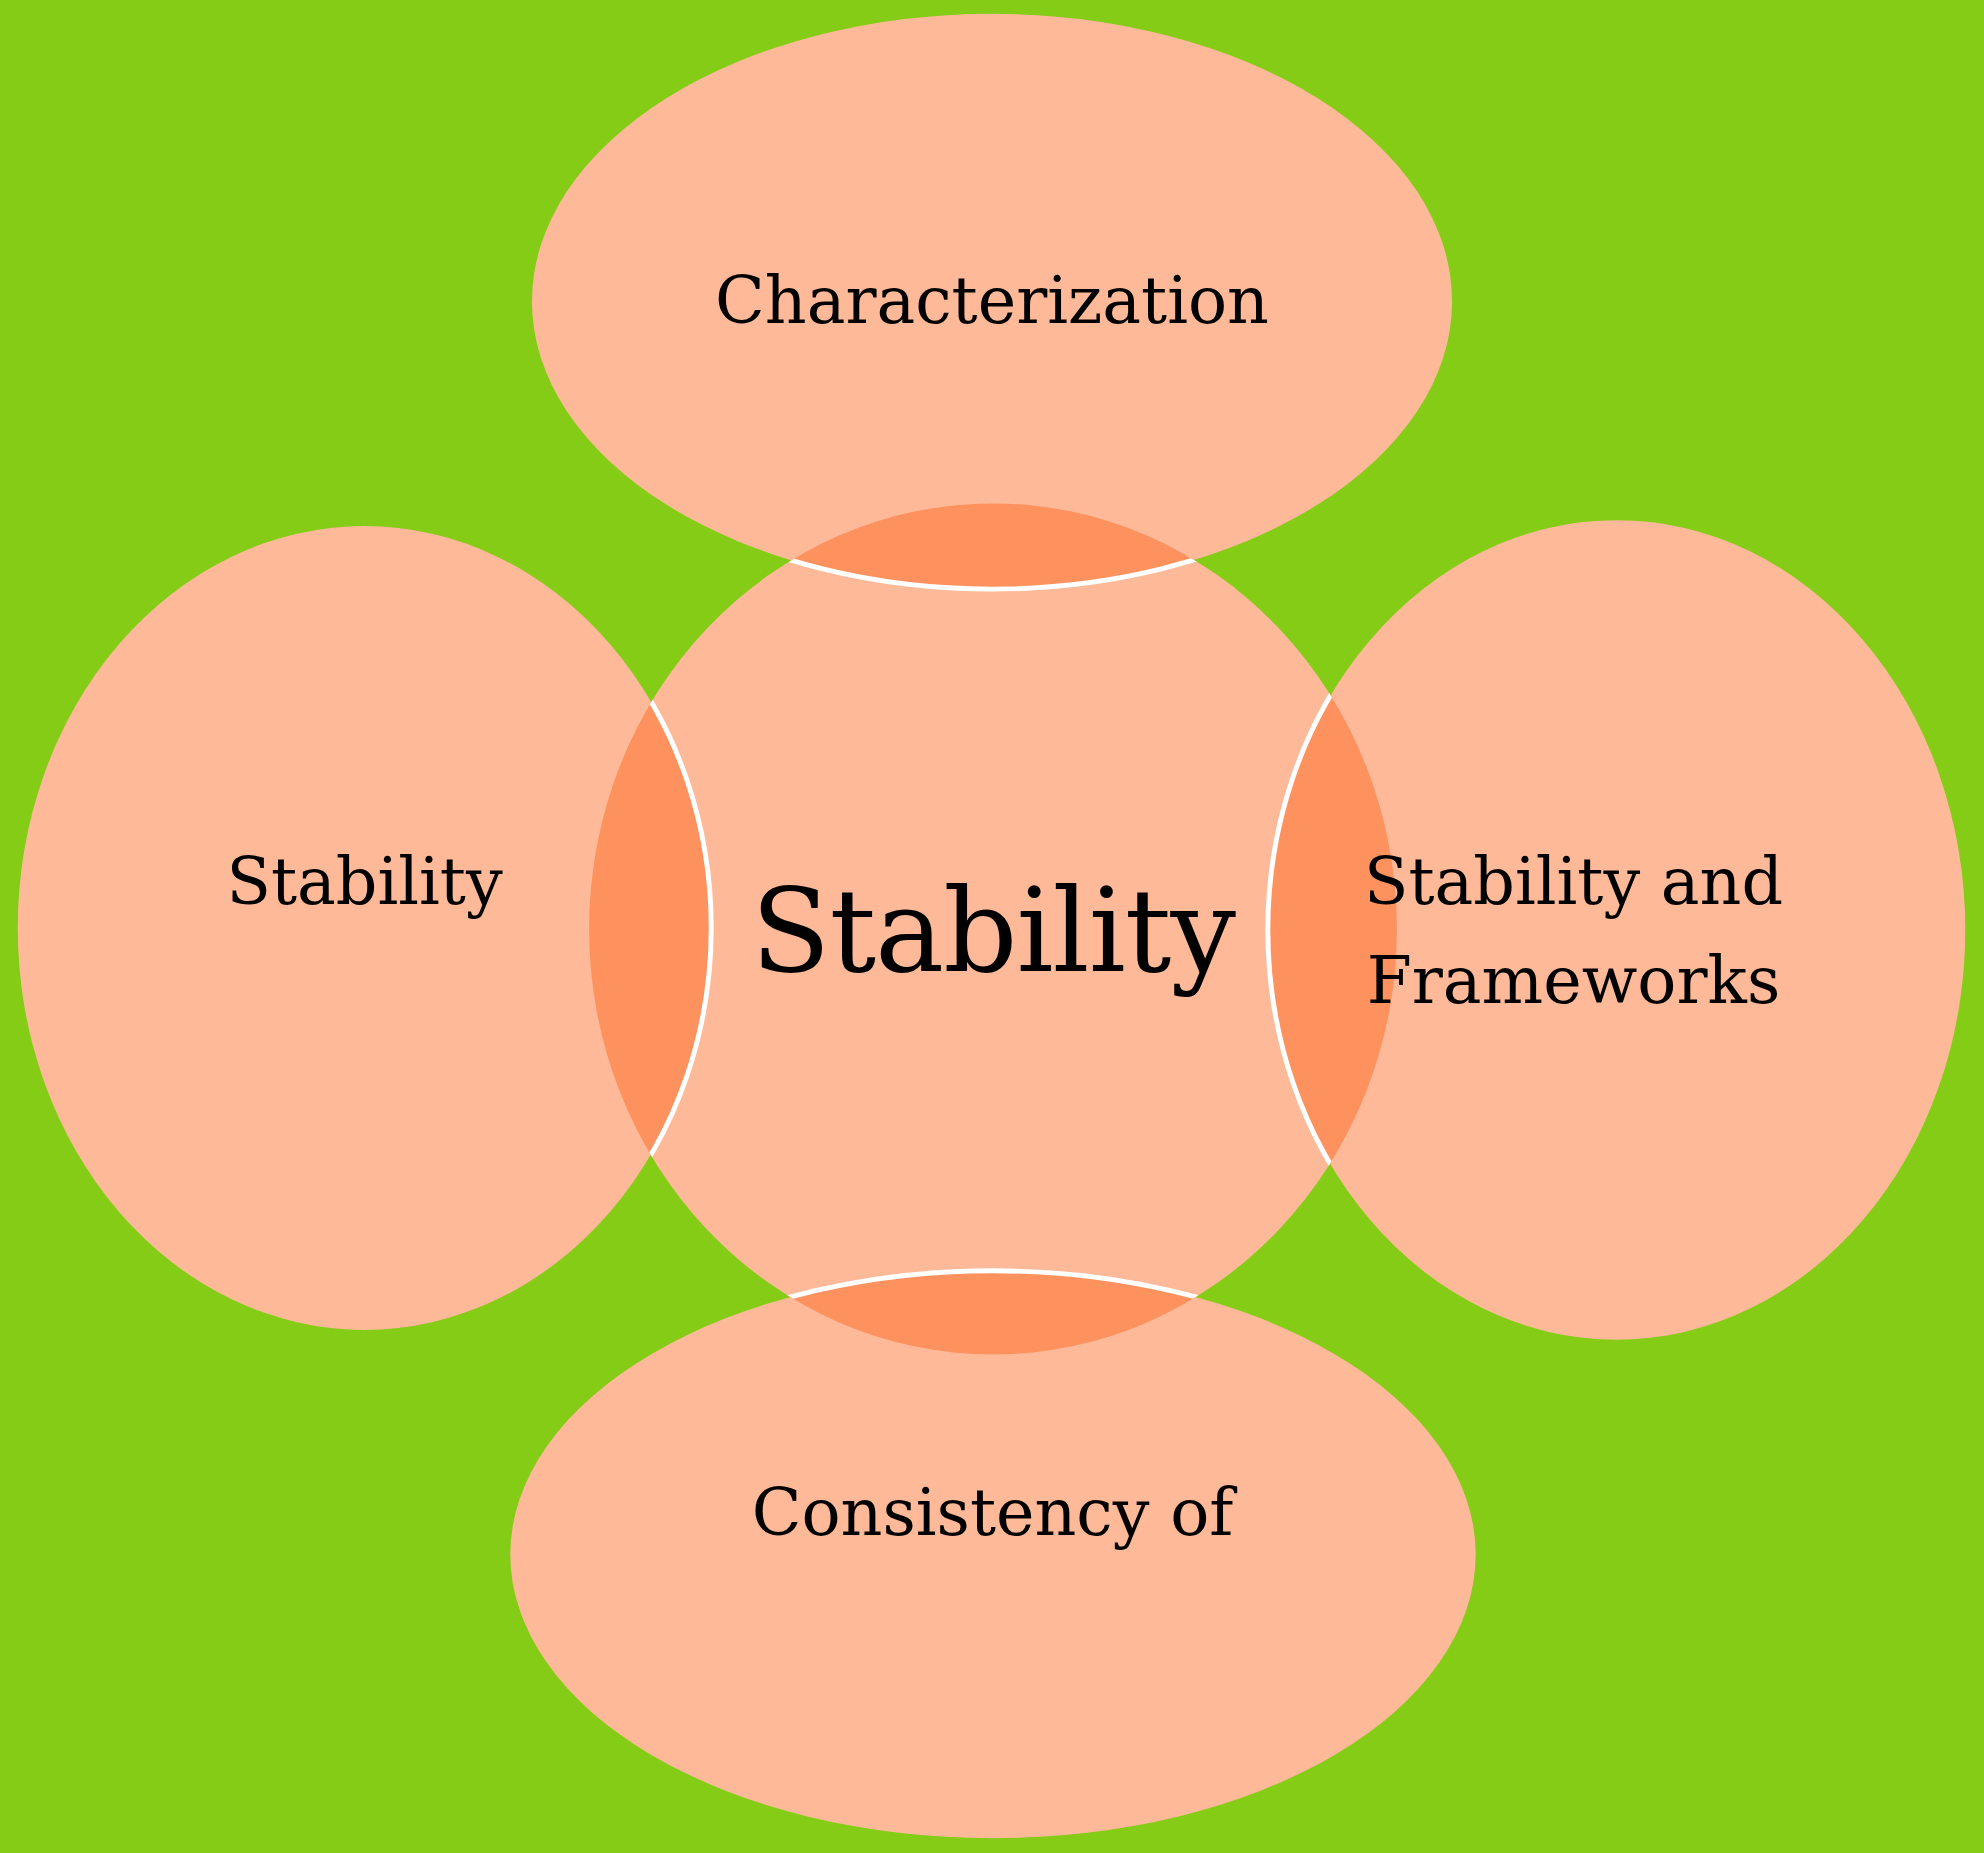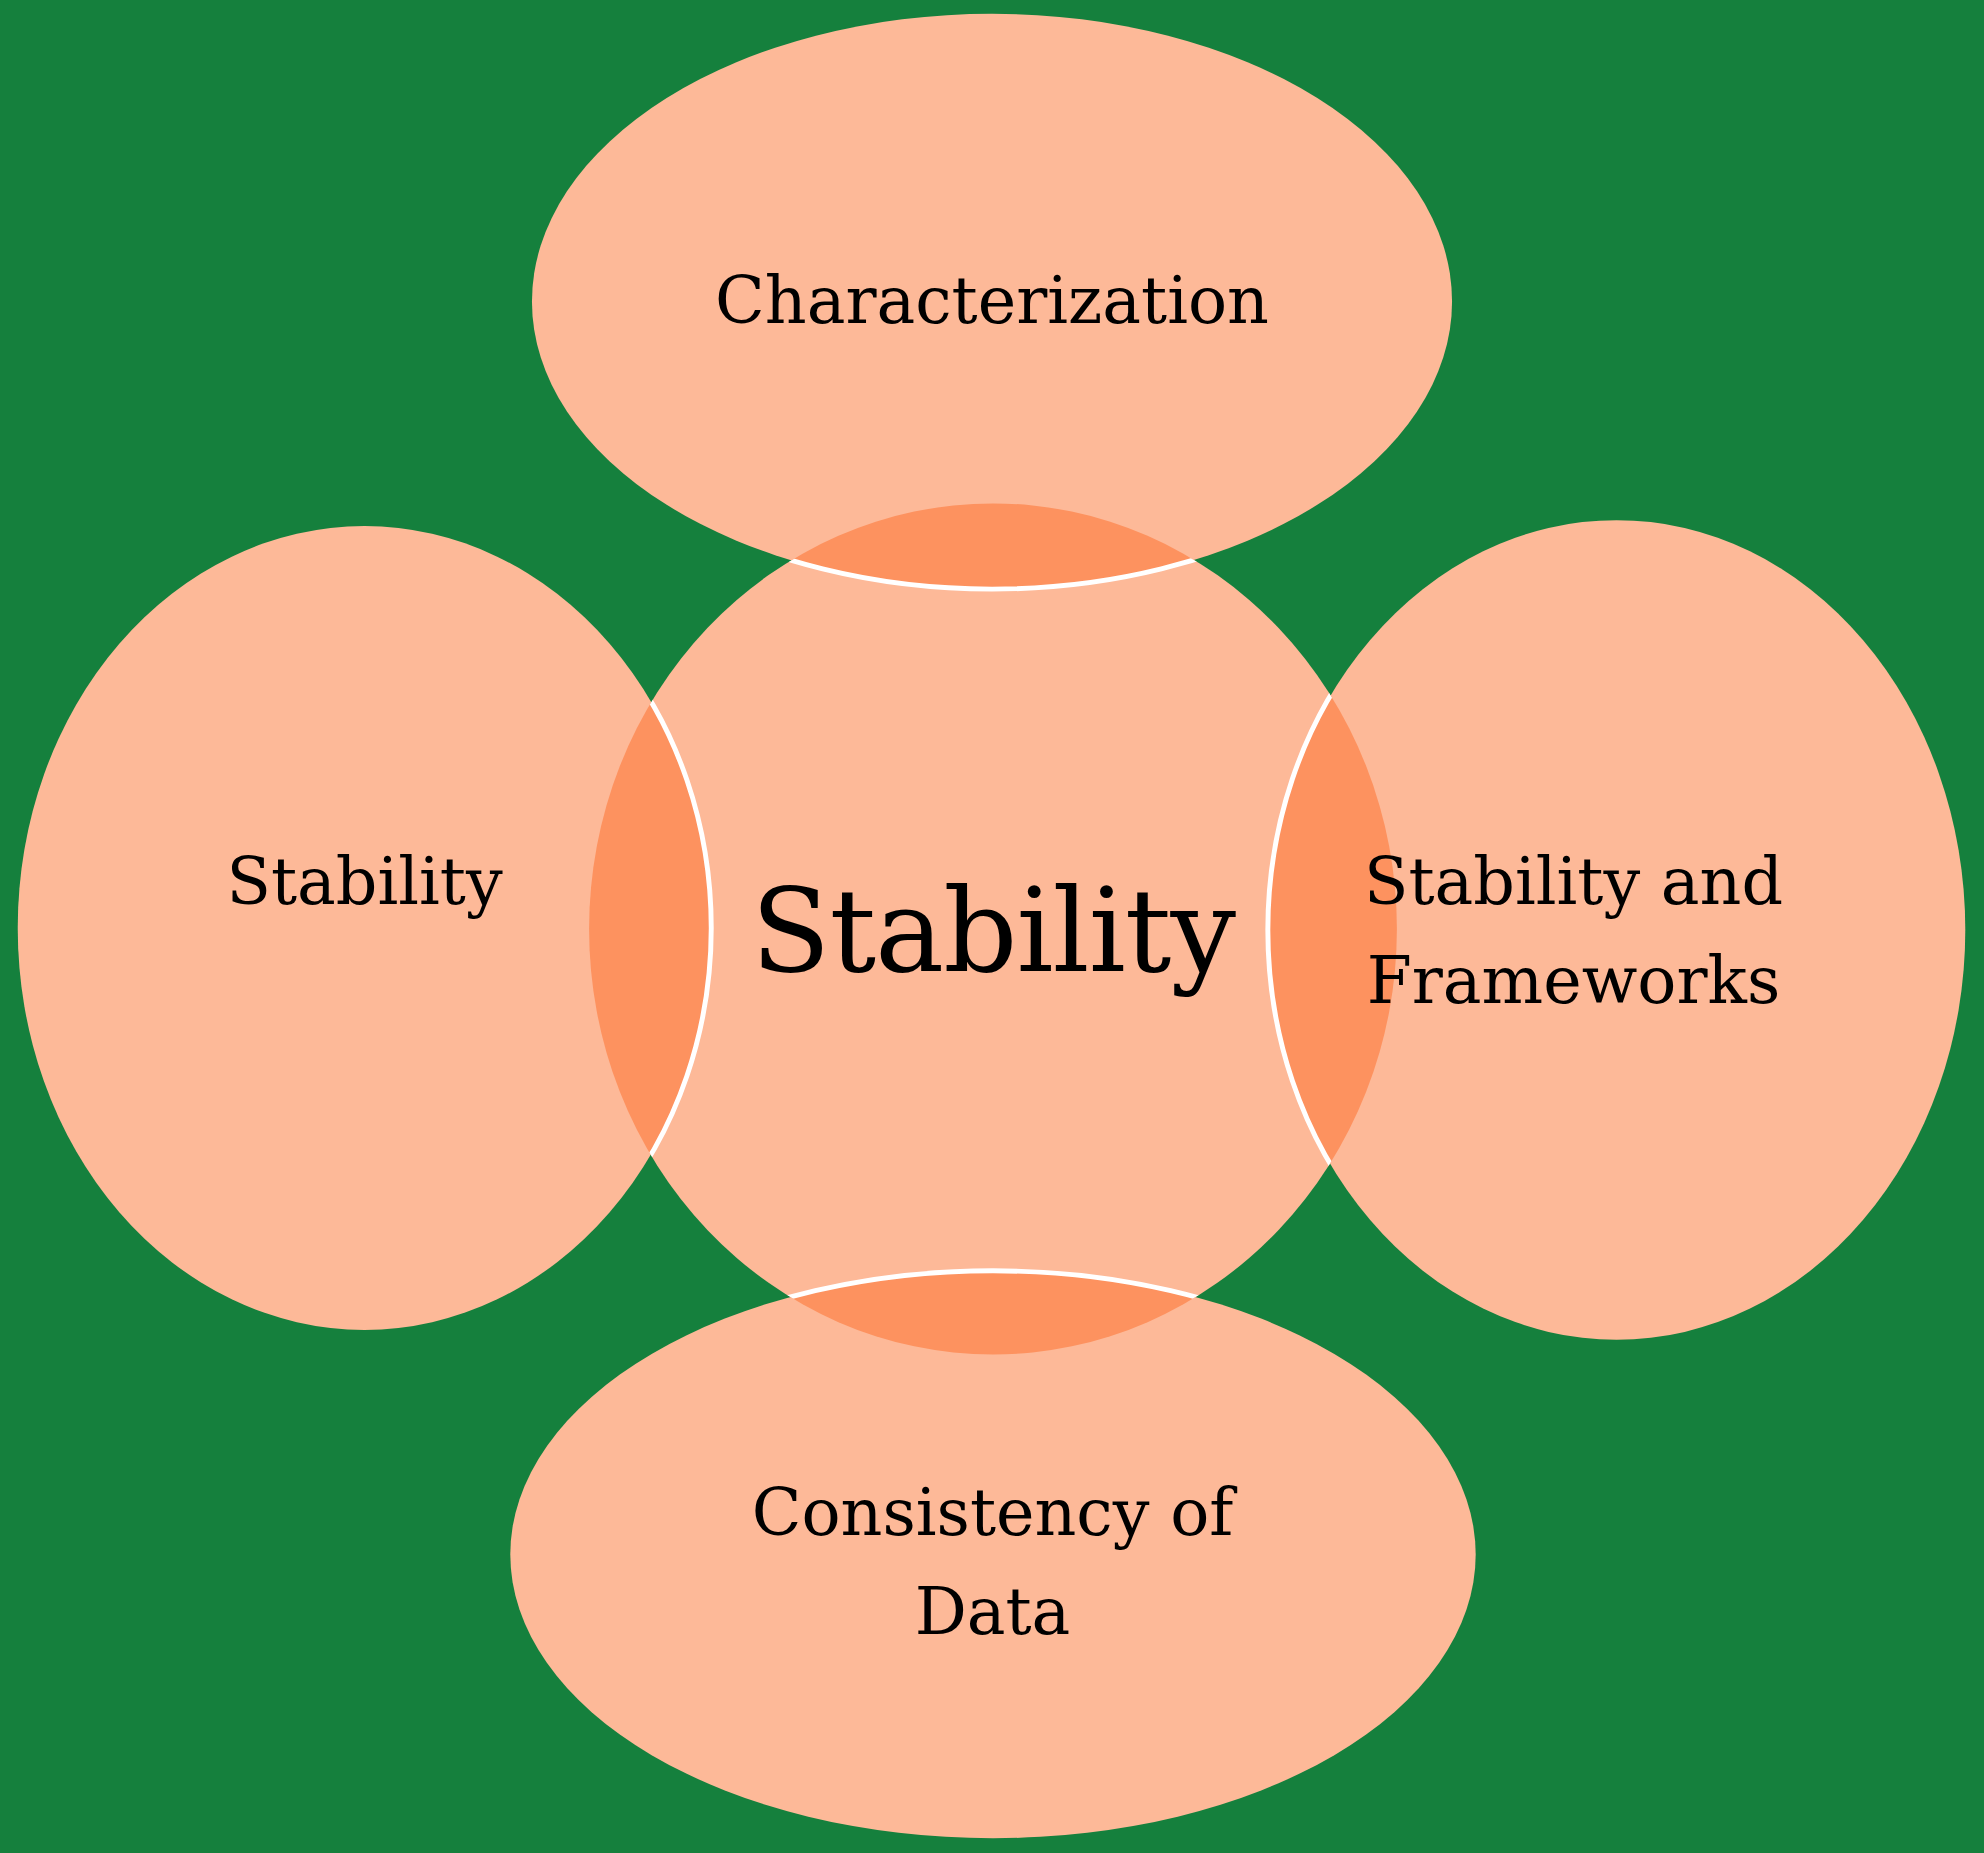--- a/index.html
+++ b/index.html
@@ -1,16 +1,16 @@
 <!DOCTYPE html>
 <html><head>
 <meta charset="utf-8">
 <style>
   html, body { margin: 0; padding: 0; background: #ffffff; }
-  .canvas { position: relative; width: 1985px; height: 1854px; overflow: hidden; background: #15803d; }
+  .canvas { position: relative; width: 1985px; height: 1854px; overflow: hidden; background: #84cc16; }
   svg.shapes { position: absolute; left: 0; top: 0; }
   .label {
     position: absolute;
     font-family: "DejaVu Serif", "Liberation Serif", serif;
     color: #000000;
     text-align: center;
     white-space: nowrap;
     line-height: 1;
   }
   .label .line { display: block; }
@@ -63,16 +63,15 @@
     <span>Stability</span>
   </div>
 
   <div class="label side" style="left:1278px; top:832px; width:591px;">
     <span class="line">Stability and</span>
     <span class="line">Frameworks</span>
   </div>
 
   <div class="label side" style="left:697px; top:1463px; width:591px;">
     <span class="line">Consistency of</span>
-    <span class="line">Data</span>
   </div>
 </div>
 
 
 </body></html>

